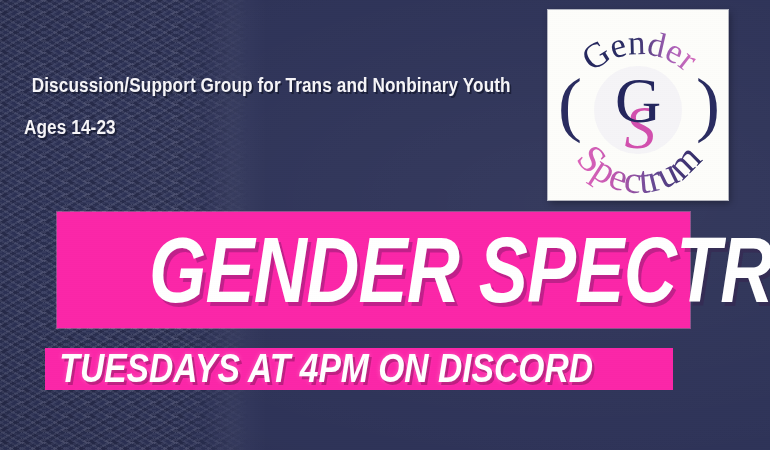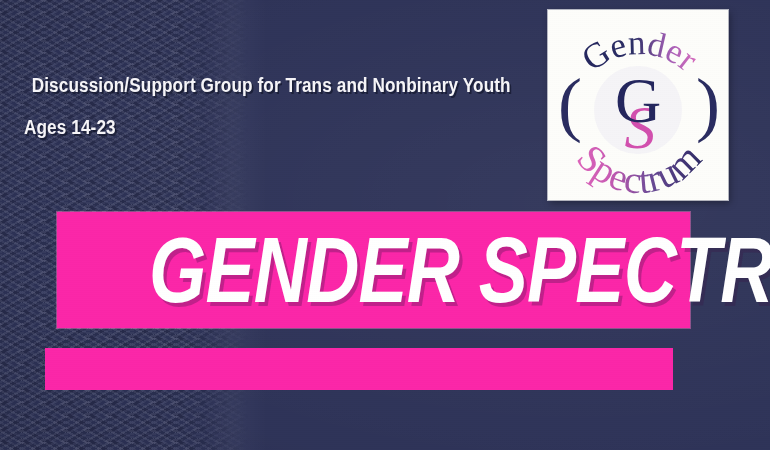--- a/index.html
+++ b/index.html
@@ -196,20 +196,23 @@
     <div class="headline-line line2">Ages 14-23</div>
   </div>
 
   <div class="title-band">
     <div class="title-text">
       <span>GENDER SPECTRUM</span>
     </div>
   </div>
 
   <div class="sub-band"></div>
+  <div class="sub-text">
+    <span>TUESDAYS AT 4PM ON DISCORD</span>
+  </div>
 
   <div class="logo-box">
     <svg class="logo-svg" viewBox="0 0 180 190" xmlns="http://www.w3.org/2000/svg">
       <defs>
         <path id="arcTop" d="M 22,104 A 70,72 0 0 1 160,104" fill="none"></path>
         <path id="arcBottom" d="M 14,104 A 76,78 0 0 0 168,104" fill="none"></path>
         <linearGradient id="gradTop" x1="0" y1="0" x2="1" y2="0">
           <stop offset="0%" stop-color="#23255c"></stop>
           <stop offset="45%" stop-color="#2d2f66"></stop>
           <stop offset="72%" stop-color="#a35fb6"></stop>

